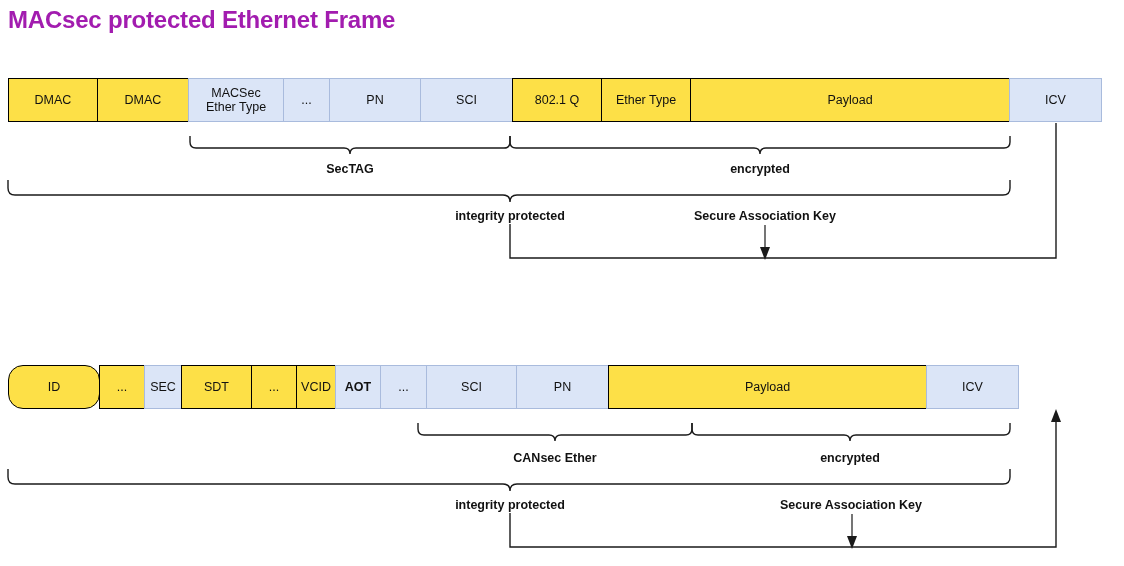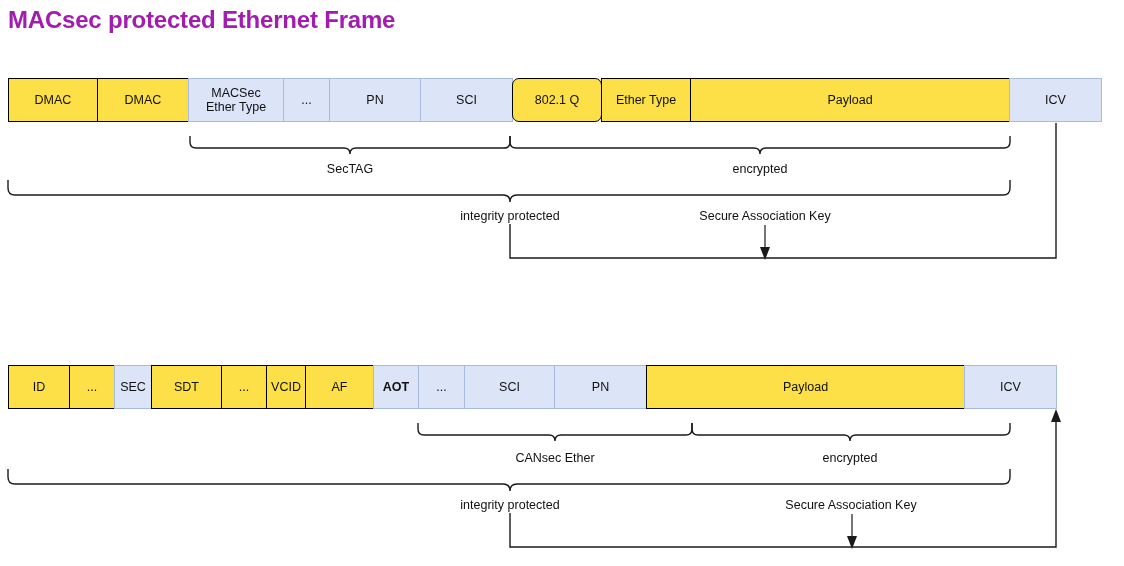--- a/index.html
+++ b/index.html
@@ -59,57 +59,57 @@
   }
   svg.overlay .thin{stroke-width:1.2;}
 
   .blabel{
     position:absolute;
     font-size:12.5px;
     color:#111;
     white-space:nowrap;
     transform:translateX(-50%);
     text-align:center;
+    font-weight:bold;
   }
 </style>
 </head>
 <body>
 
 <div id="stage">
 
   <div class="title" id="title-macsec">MACsec protected Ethernet Frame</div>
 
   <div class="frame" id="frame-macsec" style="left:8px;top:78px;height:44px;">
     <div class="cell" style="width:90px;">DMAC</div>
     <div class="cell" style="width:92px;">DMAC</div>
     <div class="cell blue" style="width:96px;">MACSec
 Ether Type</div>
     <div class="cell blue" style="width:47px;">...</div>
     <div class="cell blue" style="width:92px;">PN</div>
     <div class="cell blue" style="width:93px;">SCI</div>
-    <div class="cell" style="width:90px;border-radius:7px;">802.1 Q</div>
+    <div class="cell" style="width:90px;">802.1 Q</div>
     <div class="cell" style="width:90px;">Ether Type</div>
     <div class="cell" style="width:320px;">Payload</div>
     <div class="cell blue" style="width:93px;">ICV</div>
   </div>
 
   <div class="blabel" style="left:350px;top:162px;">SecTAG</div>
   <div class="blabel" style="left:760px;top:162px;">encrypted</div>
   <div class="blabel" style="left:510px;top:209px;">integrity protected</div>
   <div class="blabel" style="left:765px;top:209px;">Secure Association Key</div>
 
 
   <div class="frame" id="frame-cansec" style="left:8px;top:365px;height:44px;">
-    <div class="cell" style="width:62px;">ID</div>
+    <div class="cell" style="width:92px;border-radius:15px;">ID</div>
     <div class="cell" style="width:46px;">...</div>
     <div class="cell blue" style="width:38px;">SEC</div>
     <div class="cell" style="width:71px;">SDT</div>
     <div class="cell" style="width:46px;">...</div>
     <div class="cell" style="width:40px;">VCID</div>
-    <div class="cell" style="width:69px;">AF</div>
     <div class="cell blue" style="width:46px;font-weight:bold;">AOT</div>
     <div class="cell blue" style="width:47px;">...</div>
     <div class="cell blue" style="width:91px;">SCI</div>
     <div class="cell blue" style="width:93px;">PN</div>
     <div class="cell" style="width:319px;">Payload</div>
     <div class="cell blue" style="width:93px;">ICV</div>
   </div>
 
   <div class="blabel" style="left:555px;top:451px;">CANsec Ether</div>
   <div class="blabel" style="left:850px;top:451px;">encrypted</div>

